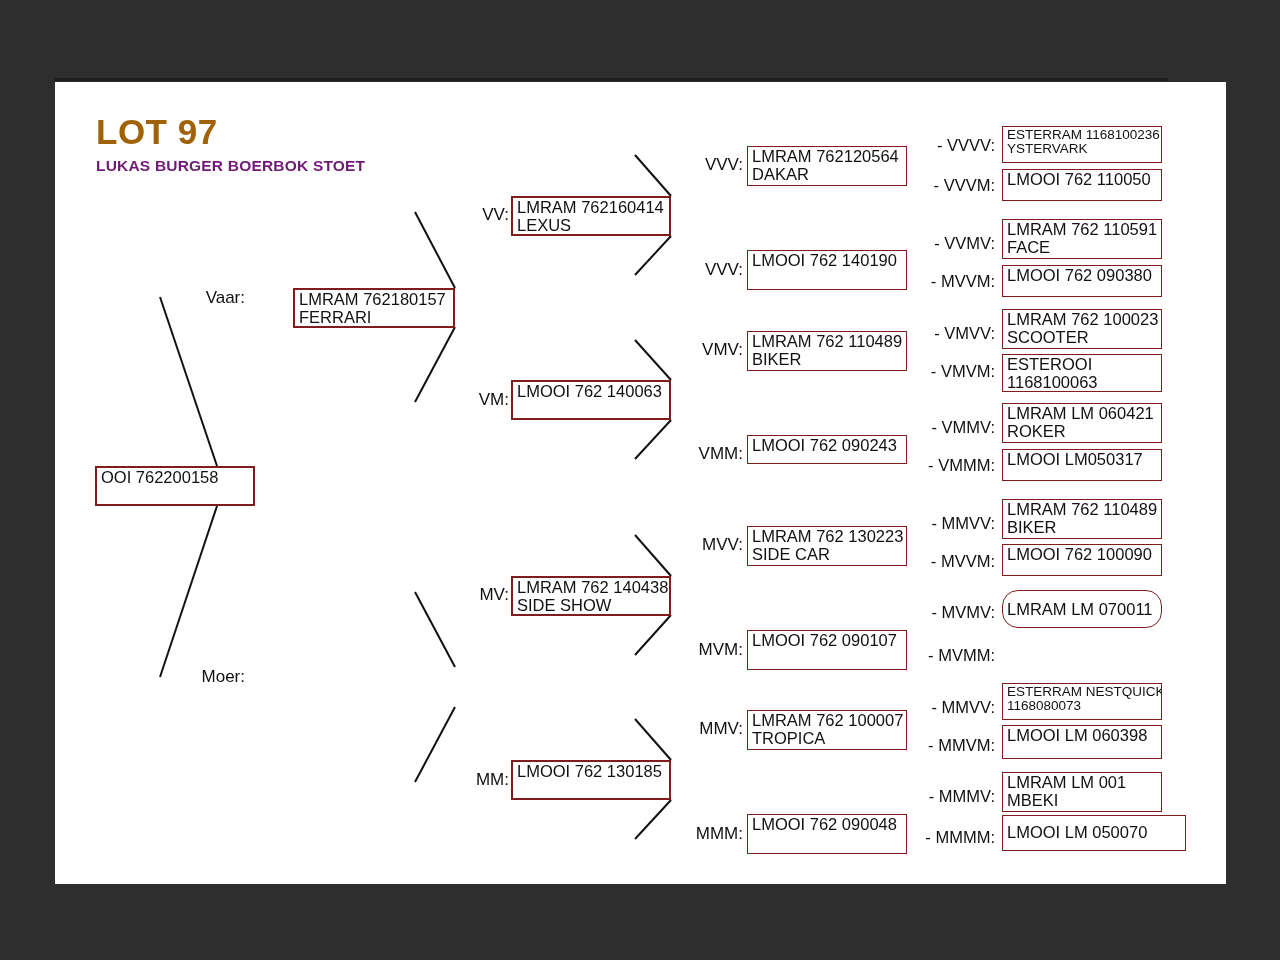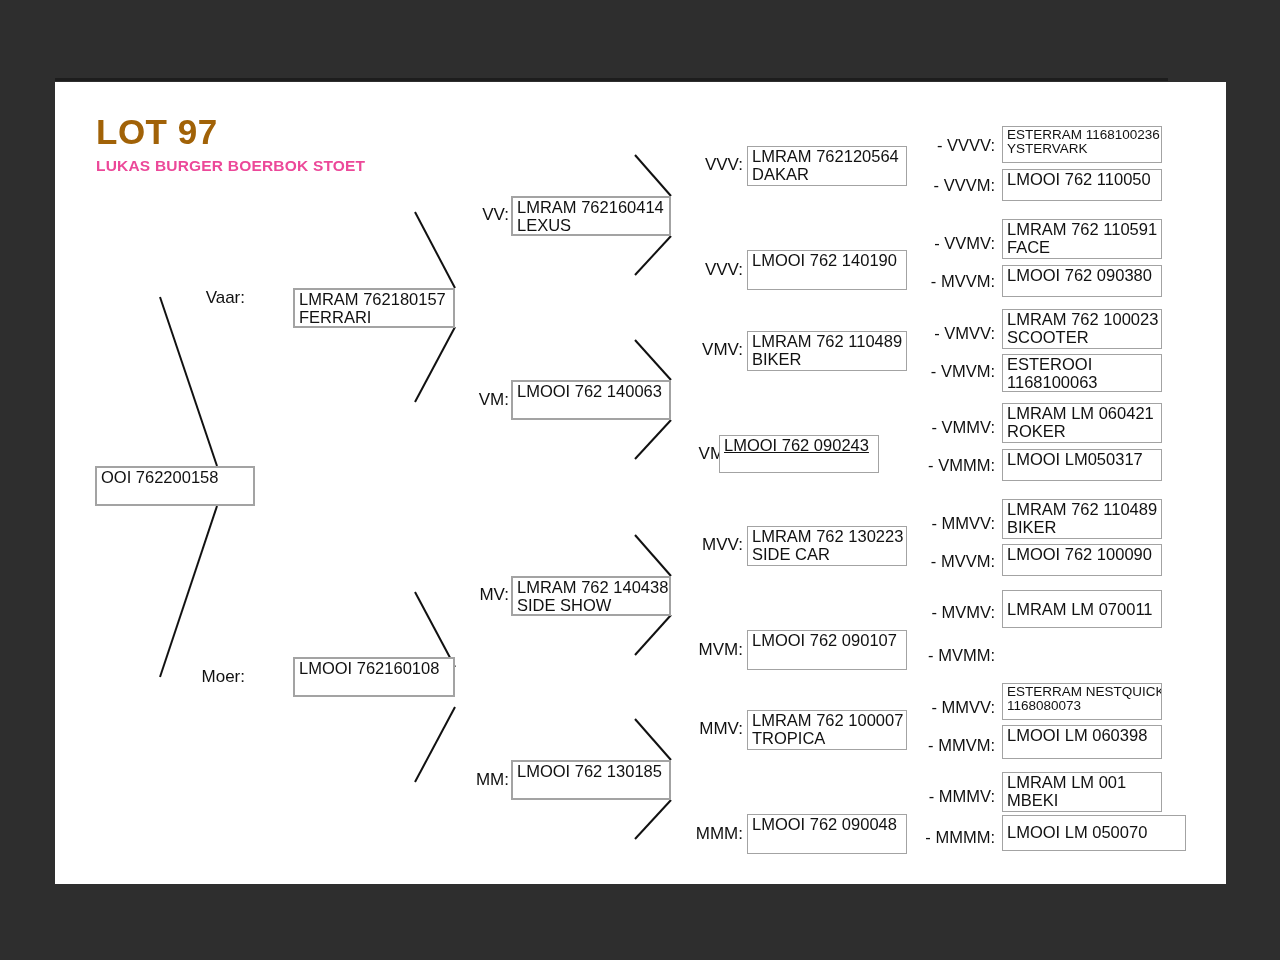--- a/index.html
+++ b/index.html
@@ -49,27 +49,27 @@
     color: #a16207;
     white-space: nowrap;
   }
   .subtitle {
     position: absolute;
     left: 41px;
     top: 75px;
     font-size: 15.5px;
     font-weight: bold;
     letter-spacing: 0.2px;
-    color: #ec4899;
+    color: #701a75;
     white-space: nowrap;
   }
   .nodebox {
     position: absolute;
     box-sizing: border-box;
-    border: 2px solid #a3a3a3;
+    border: 2px solid #7f1d1d;
     background: #ffffff;
     color: #111;
     padding: 1px 0 0 4px;
     line-height: 1.07;
     overflow: hidden;
   }
   .nodebox .ln {
     display: block;
     font-size: 16.5px;
     white-space: nowrap;
@@ -126,23 +126,20 @@
       <span class="ln">OOI 762200158</span>
     </div>
 
     <div class="nodelabel" style="left:130px; top:206px; width:60px;">Vaar:</div>
     <div class="nodebox" style="left:238px; top:206px; width:162px; height:40px;">
       <span class="ln">LMRAM 762180157</span>
       <span class="ln">FERRARI</span>
     </div>
 
     <div class="nodelabel" style="left:125px; top:585px; width:65px;">Moer:</div>
-    <div class="nodebox" style="left:238px; top:575px; width:162px; height:40px;">
-      <span class="ln">LMOOI 762160108</span>
-    </div>
 
     <div class="nodelabel" style="left:410px; top:123px; width:44px;">VV:</div>
     <div class="nodebox" style="left:456px; top:114px; width:160px; height:40px;">
       <span class="ln">LMRAM 762160414</span>
       <span class="ln">LEXUS</span>
     </div>
 
     <div class="nodelabel" style="left:406px; top:308px; width:48px;">VM:</div>
     <div class="nodebox" style="left:456px; top:298px; width:160px; height:40px;">
       <span class="ln">LMOOI 762 140063</span>
@@ -170,21 +167,21 @@
       <span class="ln">LMOOI 762 140190</span>
     </div>
 
     <div class="nodelabel" style="left:633px; top:258px; width:55px;">VMV:</div>
     <div class="nodebox thin" style="left:692px; top:249px; width:160px; height:40px;">
       <span class="ln">LMRAM 762 110489</span>
       <span class="ln">BIKER</span>
     </div>
 
     <div class="nodelabel" style="left:630px; top:362px; width:58px;">VMM:</div>
-    <div class="nodebox thin" style="left:664px; top:353px; width:160px; height:38px;text-decoration:underline;">
+    <div class="nodebox thin" style="left:692px; top:353px; width:160px; height:29px;">
       <span class="ln">LMOOI 762 090243</span>
     </div>
 
     <div class="nodelabel" style="left:633px; top:453px; width:55px;">MVV:</div>
     <div class="nodebox thin" style="left:692px; top:444px; width:160px; height:40px;">
       <span class="ln">LMRAM 762 130223</span>
       <span class="ln">SIDE CAR</span>
     </div>
 
     <div class="nodelabel" style="left:630px; top:558px; width:58px;">MVM:</div>
@@ -253,21 +250,21 @@
       <span class="ln">LMRAM 762 110489</span>
       <span class="ln">BIKER</span>
     </div>
 
     <div class="nodelabel lbl4" style="left:855px; top:470px; width:85px;">- MVVM:</div>
     <div class="nodebox thin" style="left:947px; top:462px; width:160px; height:32px;">
       <span class="ln">LMOOI 762 100090</span>
     </div>
 
     <div class="nodelabel lbl4" style="left:855px; top:521px; width:85px;">- MVMV:</div>
-    <div class="nodebox thin" style="left:947px; top:508px; width:160px; height:38px;">
+    <div class="nodebox thin" style="left:947px; top:508px; width:160px; height:38px;border-radius:16px;">
       <span class="ln" style="line-height:2.1;">LMRAM LM 070011</span>
     </div>
 
     <div class="nodelabel lbl4" style="left:855px; top:564px; width:85px;">- MVMM:</div>
 
     <div class="nodelabel lbl4" style="left:855px; top:616px; width:85px;">- MMVV:</div>
     <div class="nodebox thin small" style="left:947px; top:601px; width:160px; height:37px;">
       <span class="ln">ESTERRAM NESTQUICK</span>
       <span class="ln">1168080073</span>
     </div>

